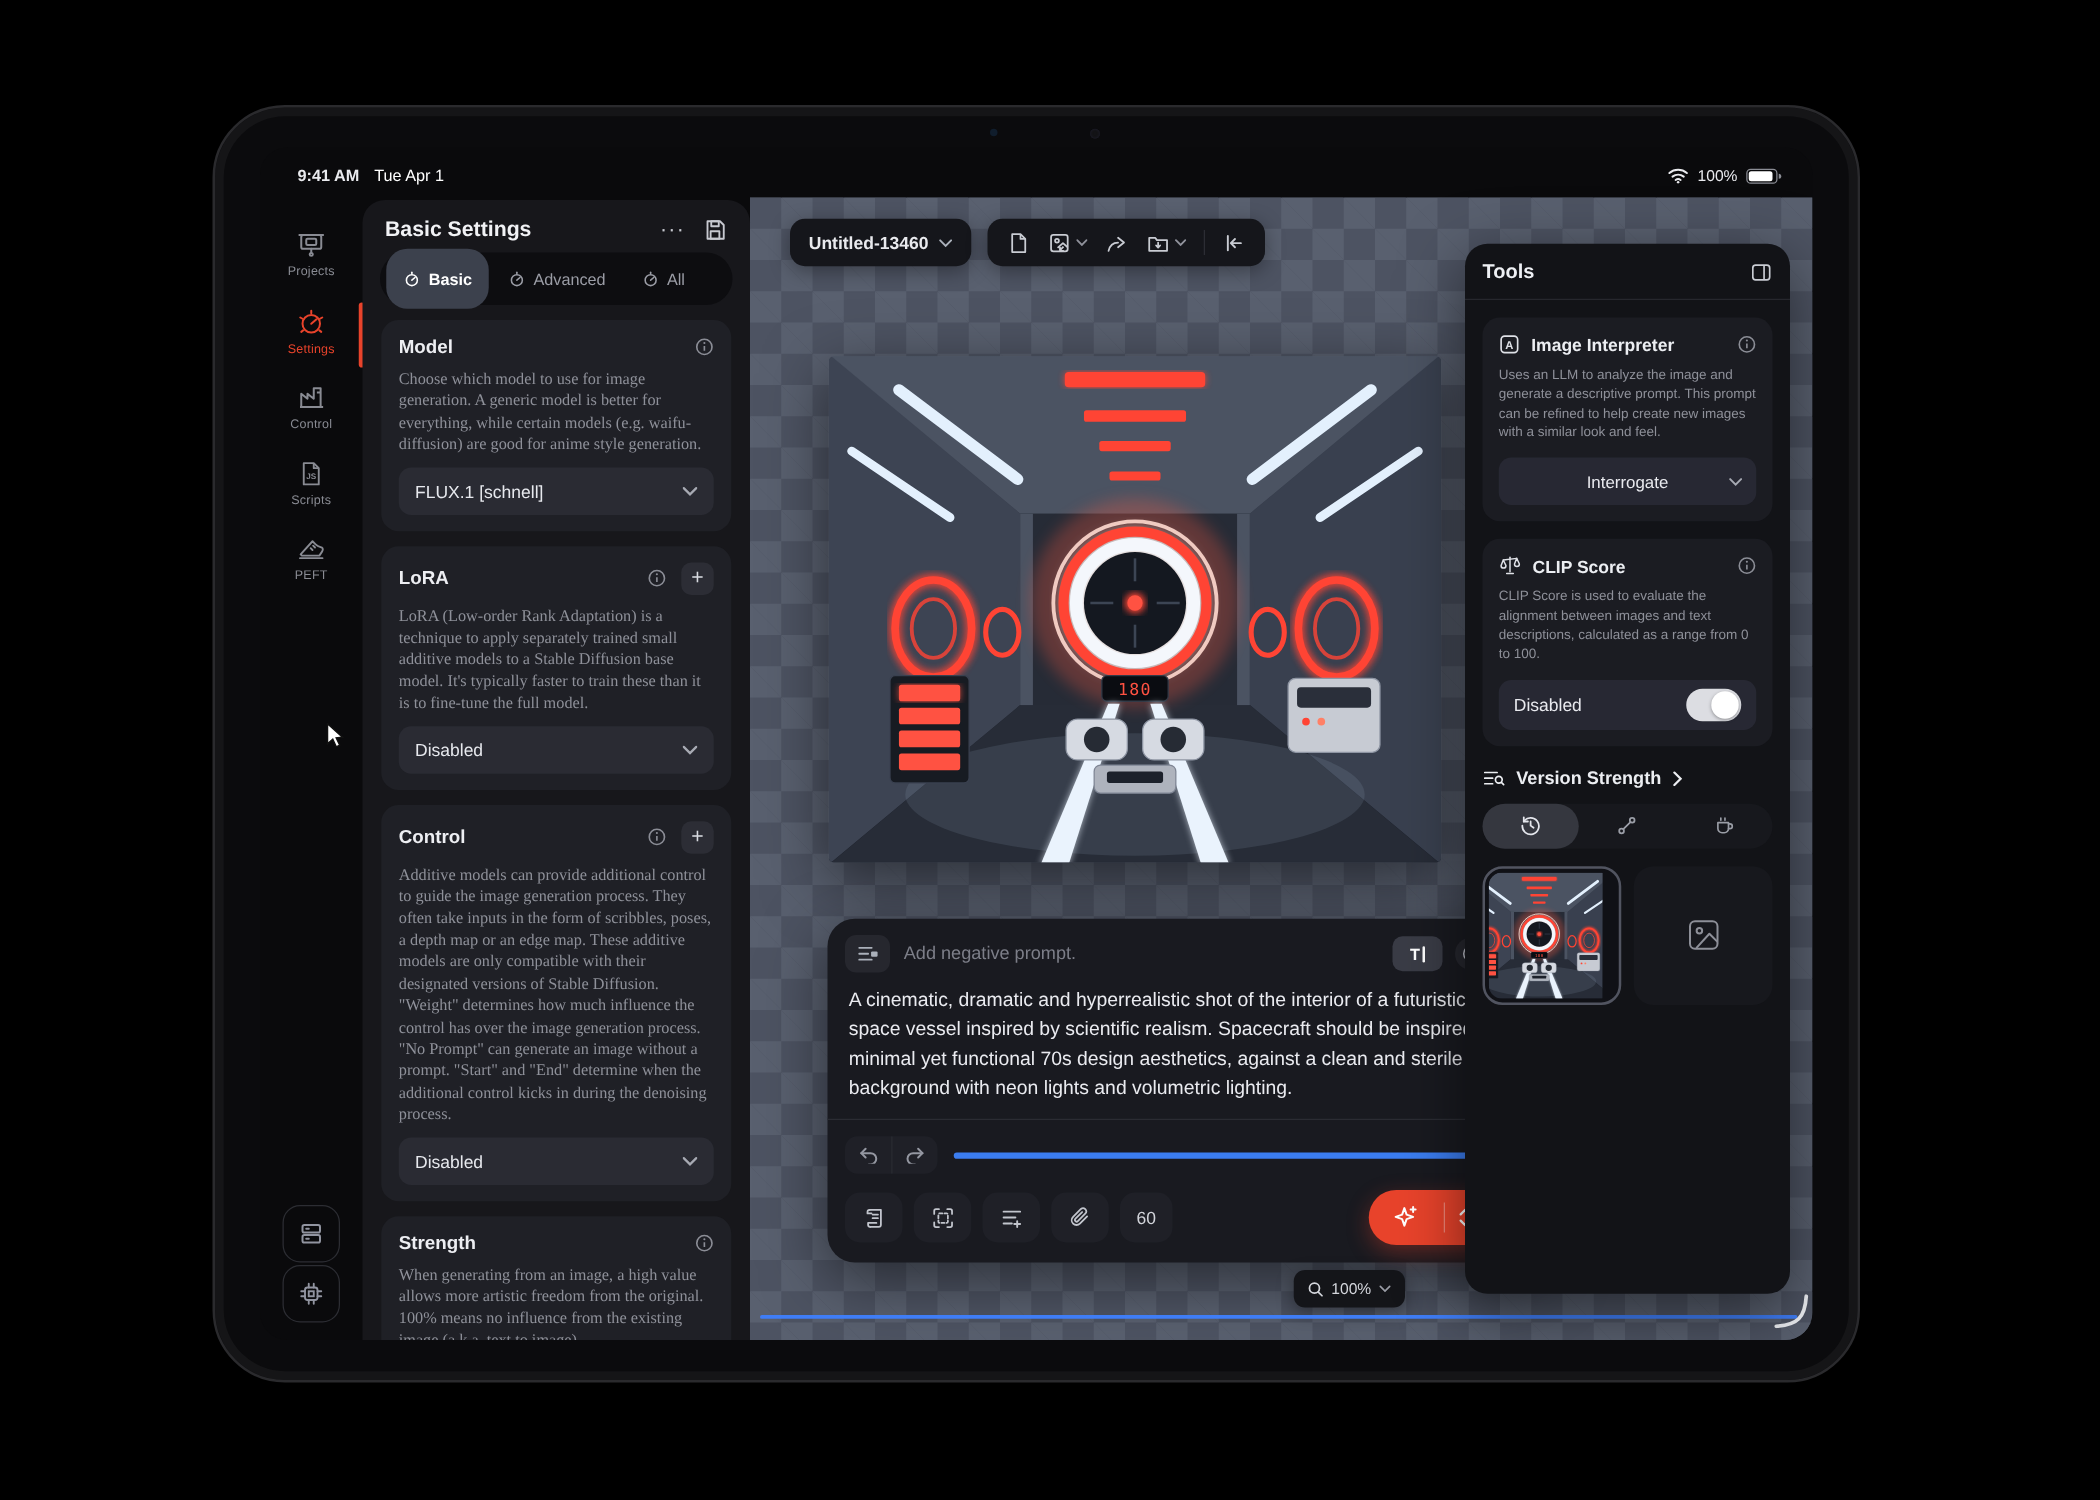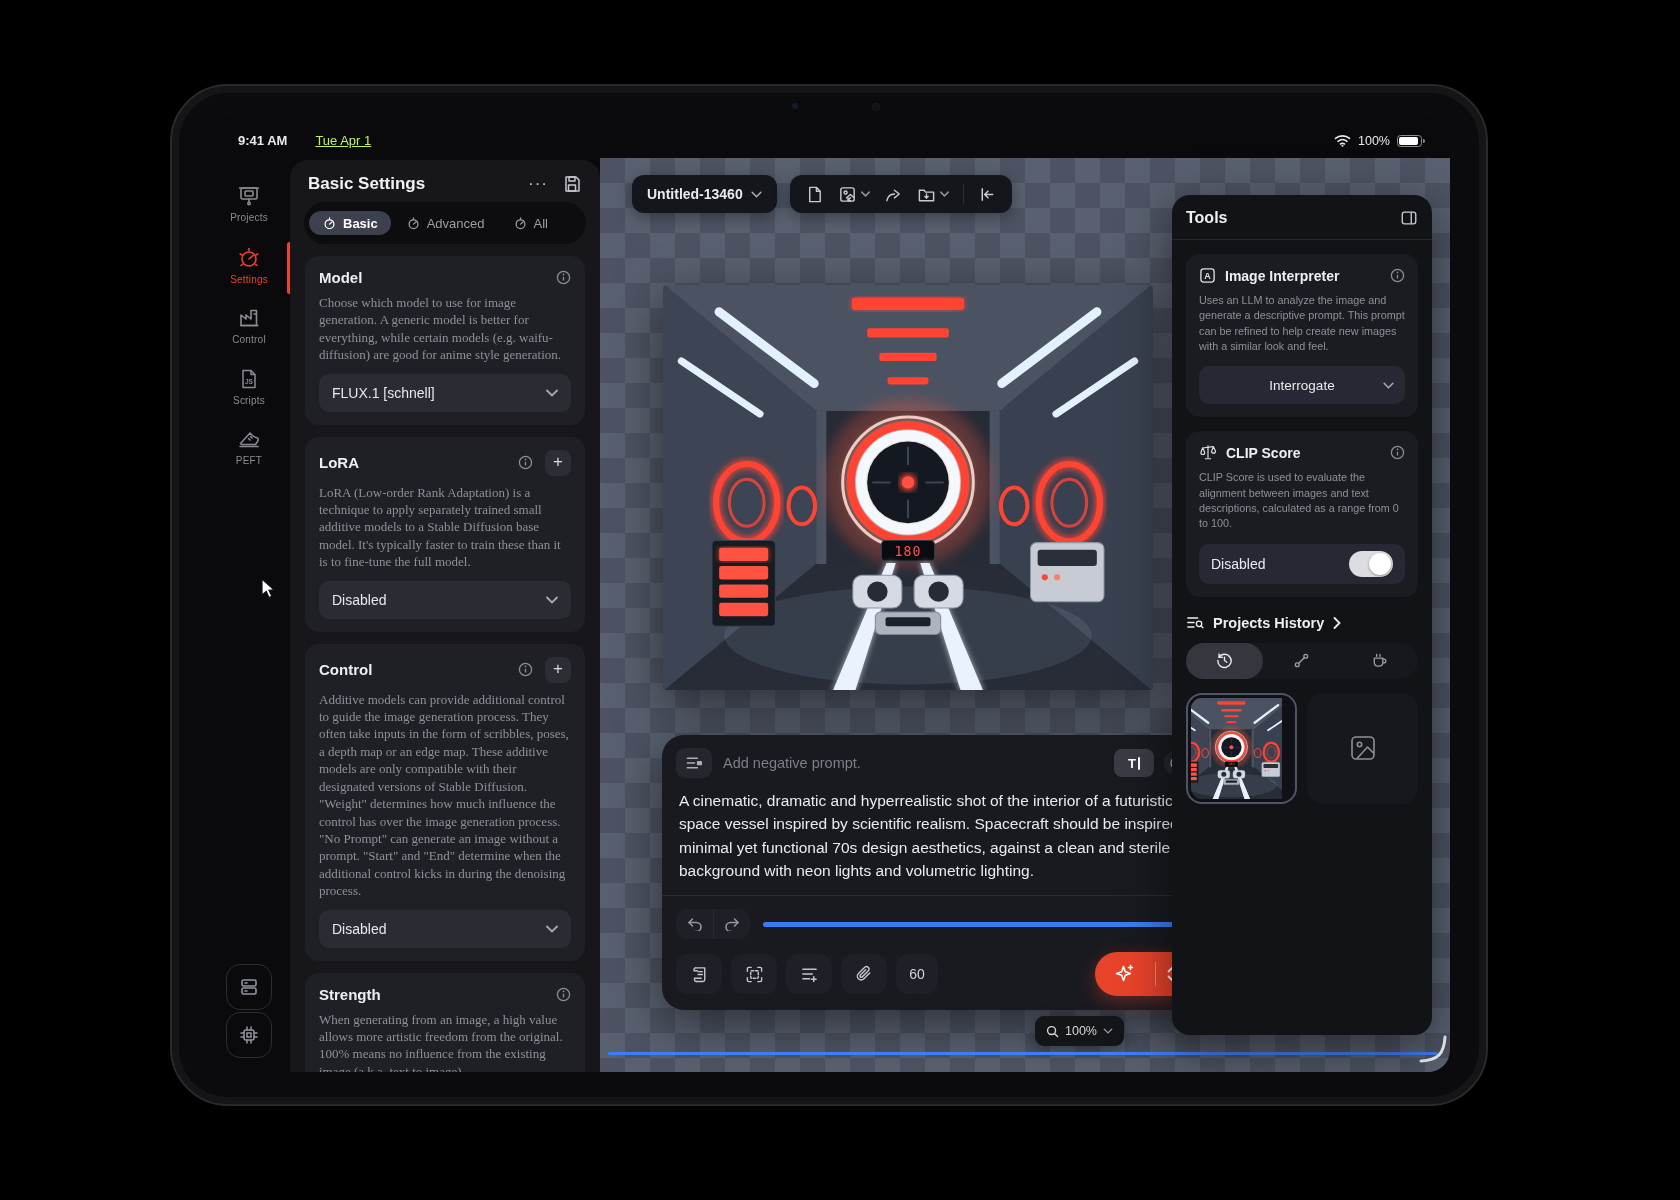--- a/index.html
+++ b/index.html
@@ -15,21 +15,21 @@
   .cam-dot.d1 { left:620px; width:6px; height:6px; background:#101d2c; }
   .cam-dot.d2 { left:700px; width:8px; height:8px; background:#131316; box-shadow:inset 0 0 2px #223; }
   .screen { position:absolute; left:36px; top:32px; width:1242px; height:954px;
             background:#0a0a0c; border-radius:22px; overflow:hidden; }
 
   
   .statusbar { position:absolute; top:0; left:0; right:0; height:40px;
                display:flex; align-items:center; padding:6px 28px 1px 30px;
                color:#e9eaee; font-size:13px; }
   .sb-time { font-weight:700; }
-  .sb-date { margin-left:28px; color:#bef264;text-decoration:underline; }
+  .sb-date { margin-left:12px; color:#ffffff; }
   .sb-right { margin-left:auto; display:flex; align-items:center; gap:7px; }
   .sb-batt-label { font-size:12.5px; }
   .batt { position:relative; width:25px; height:12px; border:1.5px solid #8b8d95; border-radius:3.5px; }
   .batt::before { content:""; position:absolute; left:1px; top:1px; bottom:1px; width:19px; background:#fff; border-radius:2px; }
   .batt::after { content:""; position:absolute; right:-4px; top:3px; width:2.5px; height:4px; background:#8b8d95; border-radius:0 2px 2px 0; }
 
   
   .app { position:absolute; top:40px; left:0; right:0; bottom:0; display:flex; }
 
   
@@ -45,21 +45,21 @@
 
   
   .settings-panel { width:310px; flex:none; margin-top:2px; background:#17171b;
                     border-radius:18px 18px 0 0; overflow:hidden; position:relative; z-index:2; }
   .sp-head { display:flex; align-items:center; padding:14px 18px 6px 18px; }
   .sp-title { font-size:17px; font-weight:600; color:#f1f2f5; }
   .sp-head-icons { margin-left:auto; display:flex; align-items:center; gap:14px; color:#c7c9d0; }
   .sp-more { font-size:17px; letter-spacing:1px; line-height:10px; color:#c7c9d0; }
   .sp-tabs { margin:2px 14px 0; height:42px; background:#0d0d10; border-radius:21px;
              display:flex; align-items:center; padding:4px 5px; gap:2px; }
-  .sp-tab { display:flex; align-items:center; justify-content:center; gap:6px; height:24px;
+  .sp-tab { display:flex; align-items:center; justify-content:center; gap:6px; height:48px;
             padding:0 13px; border-radius:17px; font-size:13px; color:#9b9da6; }
   .sp-tab.active { background:#3c414d; color:#fff; font-weight:700; }
 
   .card { margin:12px 15px 0; background:#1f2026; border-radius:14px; padding:13px 14px; }
   .card-head { display:flex; align-items:center; }
   .card-title { font-size:15px; font-weight:700; color:#edeef2; }
   .i-info { margin-left:auto; color:#8b8d96; }
   .plus-btn { margin-left:12px; width:26px; height:26px; background:#2c2d35; border-radius:8px;
               color:#d8dae0; font-size:17px; line-height:24px; text-align:center; font-weight:400; }
   .card-desc { margin-top:8px; font-size:13px; line-height:1.34; color:#8e9099;font-family:Liberation Serif, serif; }
@@ -746,21 +746,21 @@
             </section>
 
             <div class="vh-head">
               <svg class="ic" width="18" height="15" viewBox="0 0 20 16" fill="none" stroke="currentColor" stroke-width="1.5" stroke-linecap="round">
                   <line x1="2" y1="3" x2="13" y2="3"></line>
                   <line x1="2" y1="8" x2="9" y2="8"></line>
                   <line x1="2" y1="13" x2="9" y2="13"></line>
                   <circle cx="14.5" cy="9.5" r="3"></circle>
                   <line x1="16.8" y1="11.8" x2="18.8" y2="13.8"></line>
                 </svg>
-              <span class="vh-title">Projects History</span>
+              <span class="vh-title">Version Strength</span>
               <svg class="ic" width="8" height="12" viewBox="0 0 8 12" fill="none" stroke="currentColor" stroke-width="1.8" stroke-linecap="round">
                   <path d="M1.5 1 6.5 6 1.5 11"></path>
                 </svg>
             </div>
 
             <div class="vh-seg">
               <span class="vh-seg-opt active">
                 <svg class="ic" width="17" height="17" viewBox="0 0 18 18" fill="none" stroke="currentColor" stroke-width="1.5" stroke-linecap="round" stroke-linejoin="round">
                     <path d="M3.2 5.5A7 7 0 1 1 2 9"></path>
                     <path d="M3.2 2v3.5H6.7"></path>

